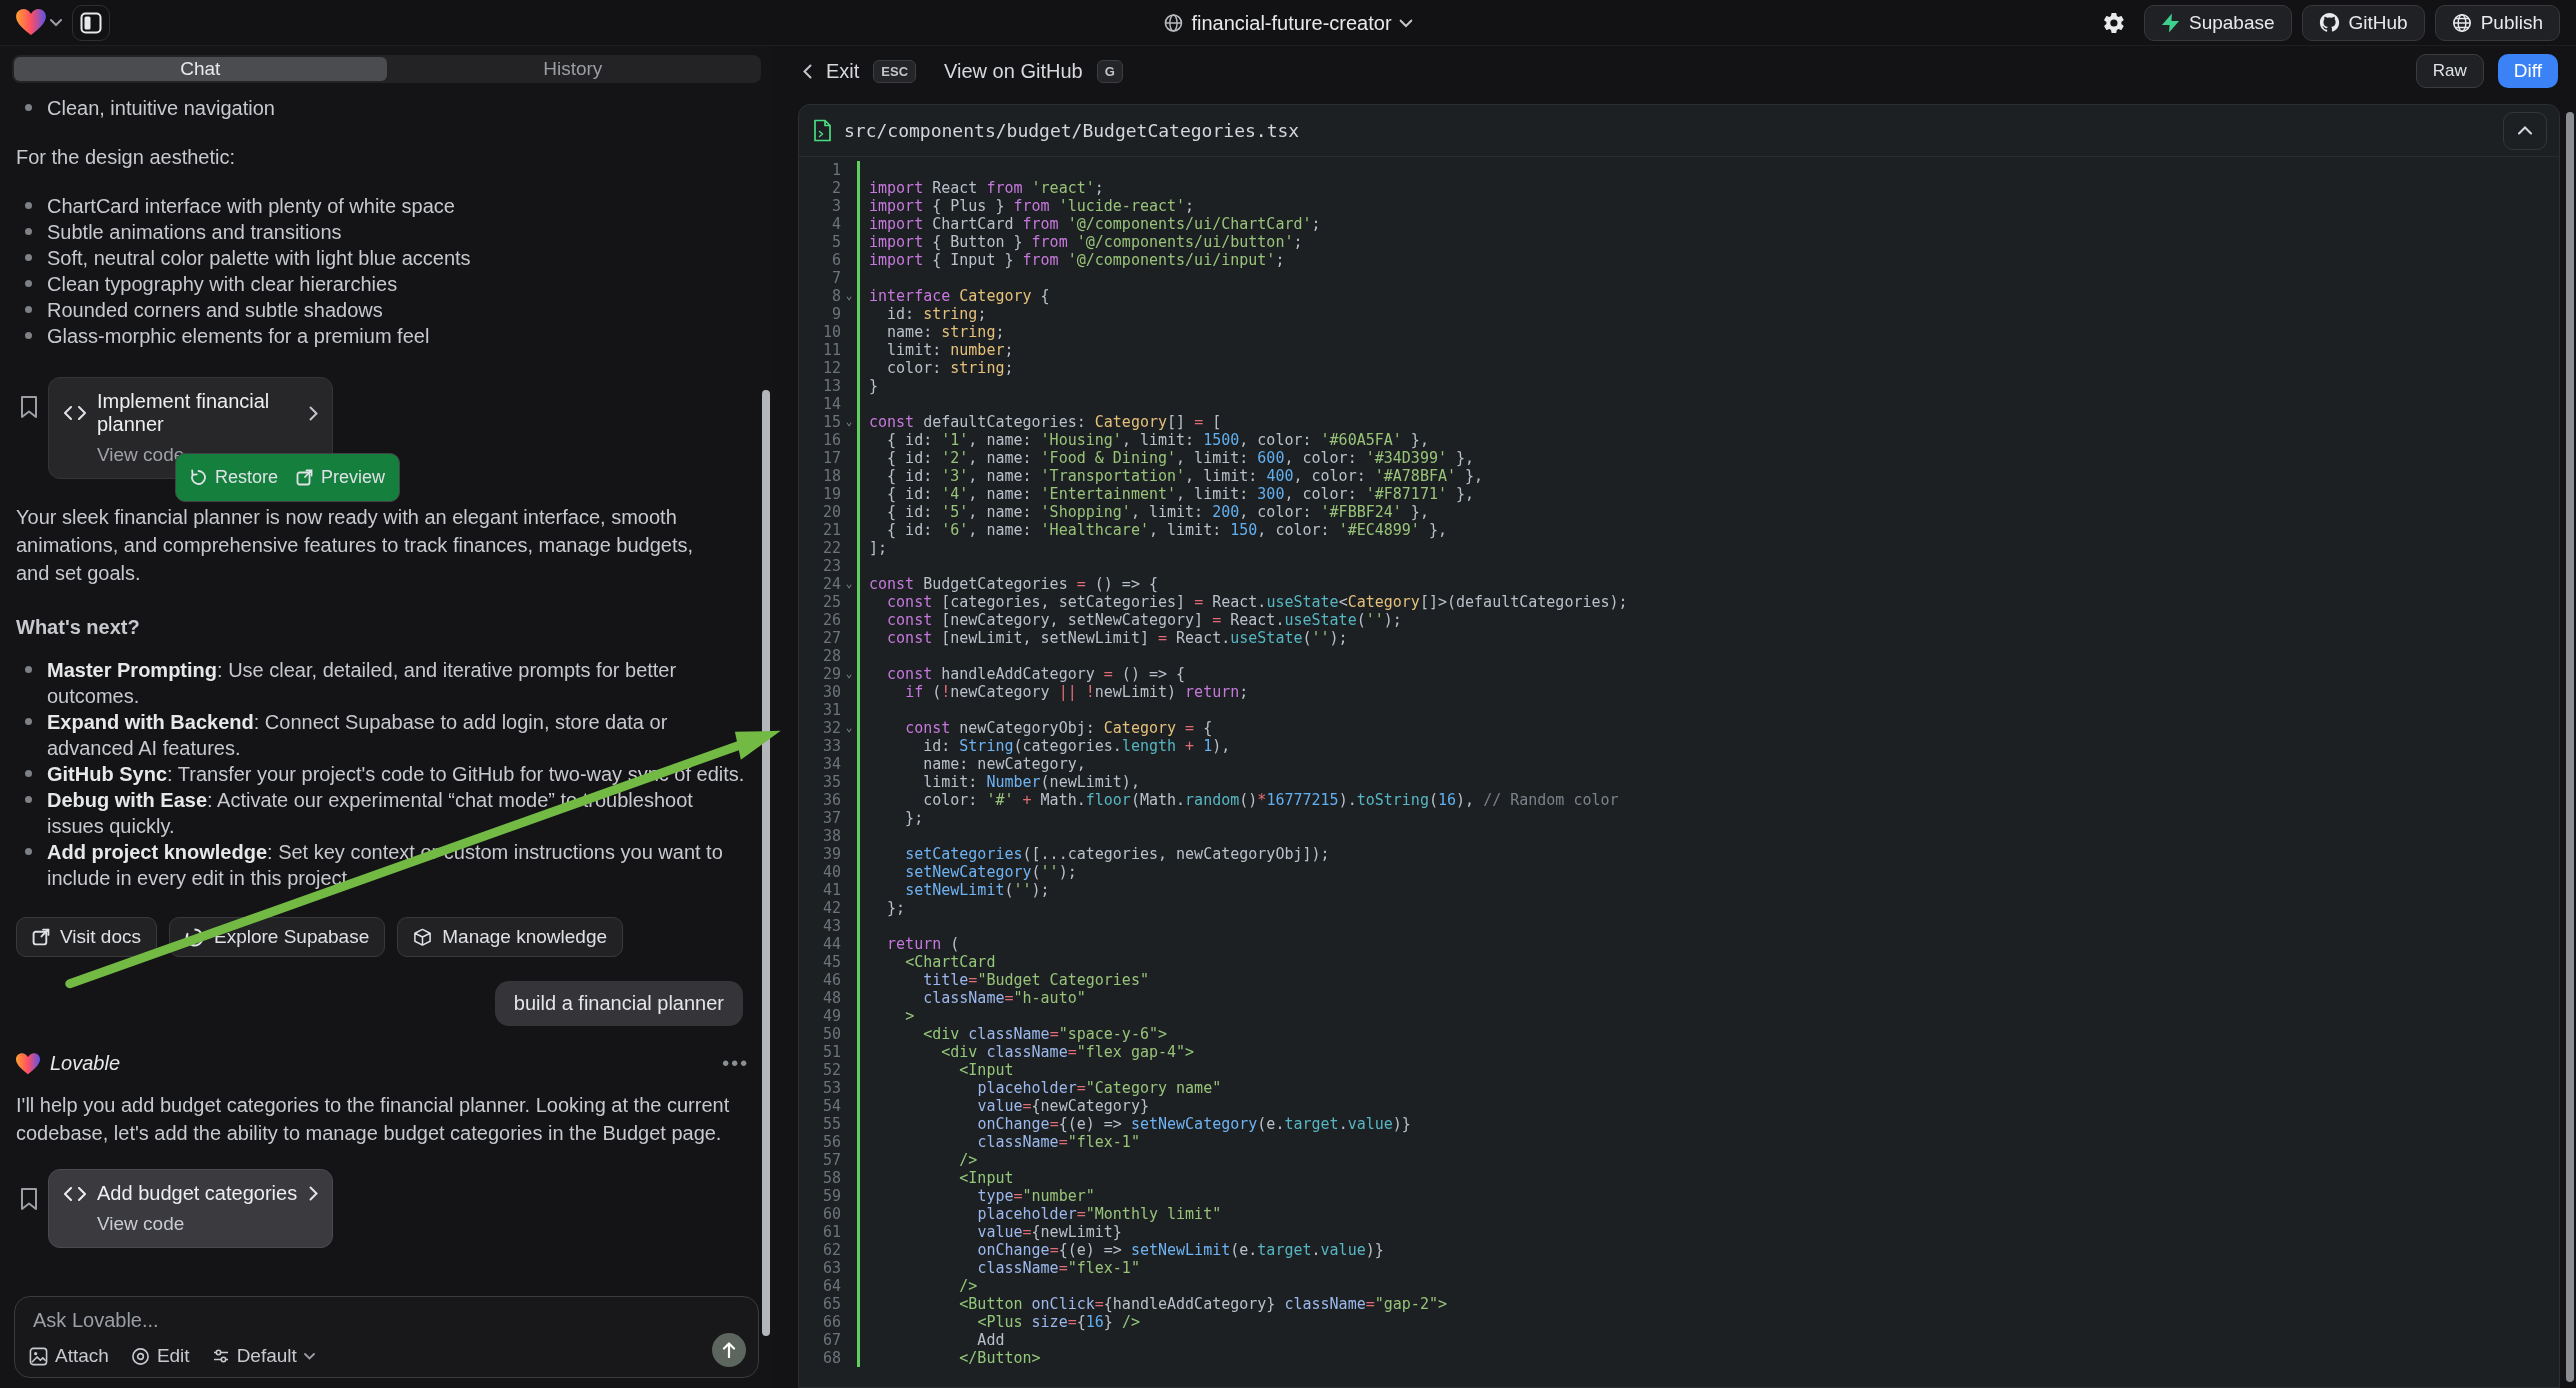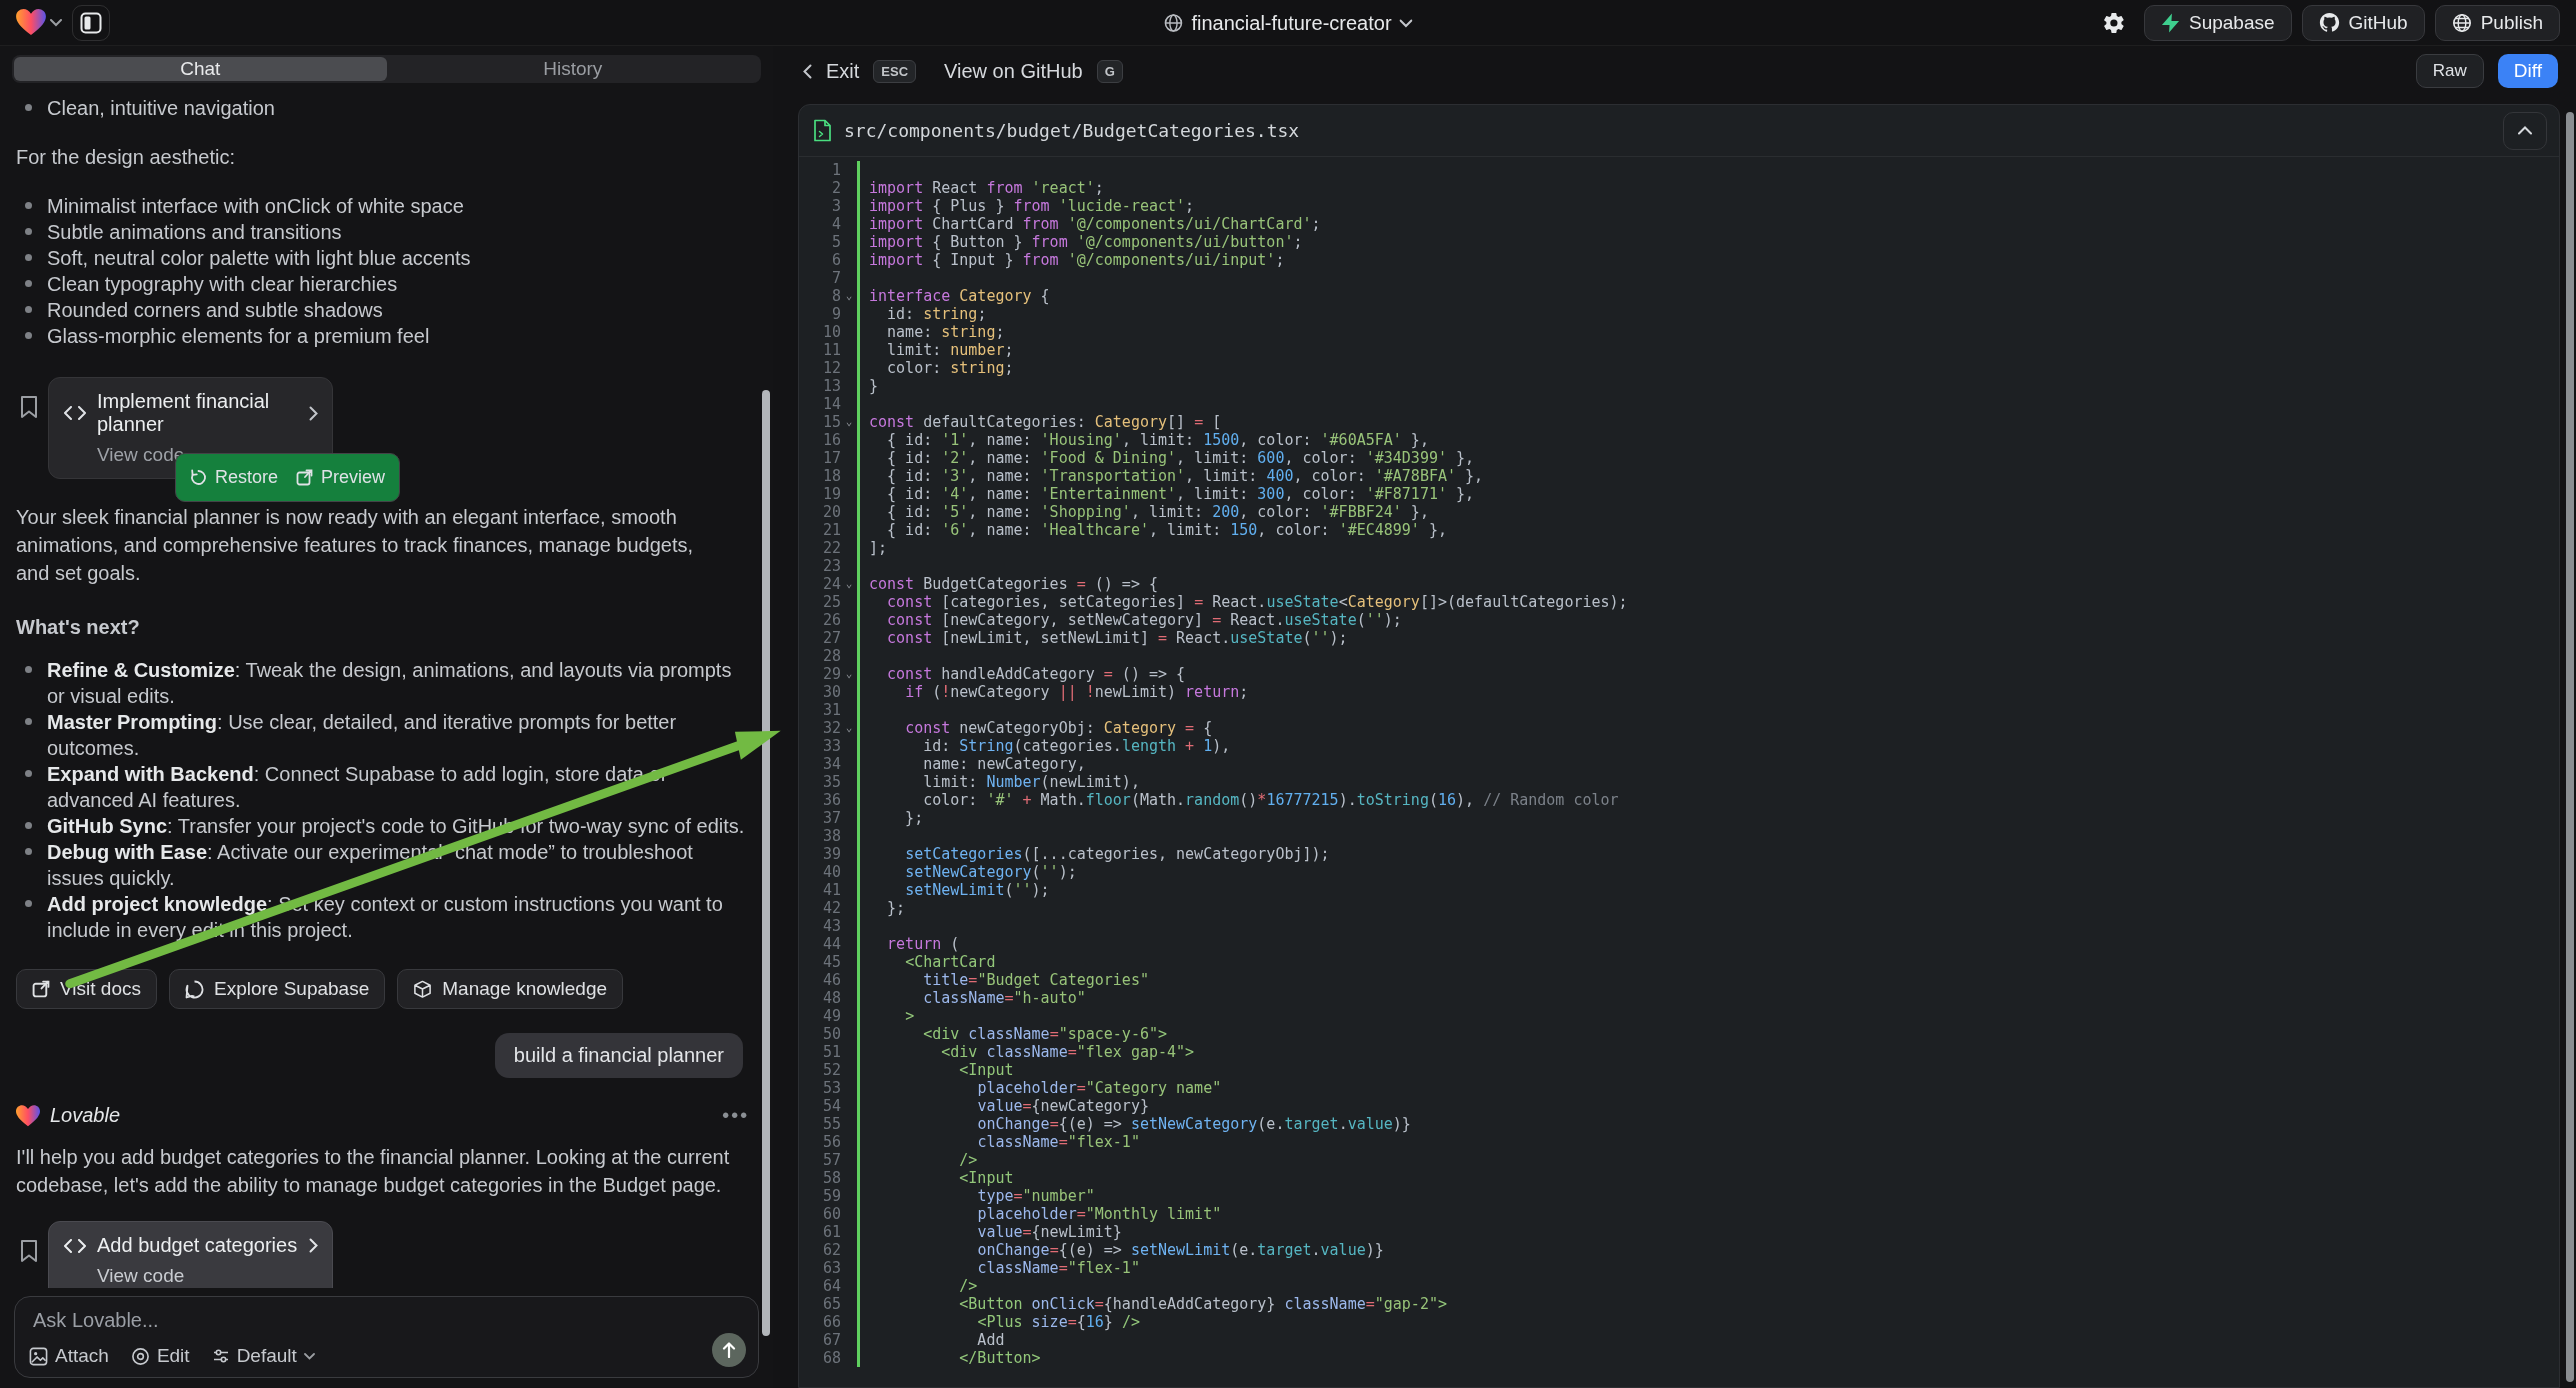--- a/index.html
+++ b/index.html
@@ -181,21 +181,21 @@
       </div>
 
       <div class="chat-scroll">
         <ul class="blist">
           <li><span class="dot"></span><span>Clean, intuitive navigation</span></li>
         </ul>
 
         <p class="mt-b">For the design aesthetic:</p>
 
         <ul class="blist mt-b">
-          <li><span class="dot"></span><span>Minimalist interface with onClick of white space</span></li>
+          <li><span class="dot"></span><span>ChartCard interface with plenty of white space</span></li>
           <li><span class="dot"></span><span>Subtle animations and transitions</span></li>
           <li><span class="dot"></span><span>Soft, neutral color palette with light blue accents</span></li>
           <li><span class="dot"></span><span>Clean typography with clear hierarchies</span></li>
           <li><span class="dot"></span><span>Rounded corners and subtle shadows</span></li>
           <li><span class="dot"></span><span>Glass-morphic elements for a premium feel</span></li>
         </ul>
 
         <div class="vcard-row">
           <svg class="ic bm" width="18" height="24" viewBox="0 0 18 24">
               <path d="M2 2 H16 V22 L9 16.5 L2 22 Z" stroke="#9b9ea3" stroke-width="2" fill="none" stroke-linejoin="round"></path>
@@ -228,21 +228,20 @@
               <span>Preview</span>
             </span>
           </div>
         </div>
 
         <p class="mt-a" style="padding-right:20px">Your sleek financial planner is now ready with an elegant interface, smooth animations, and comprehensive features to track finances, manage budgets, and set goals.</p>
 
         <p class="h-bold mt-c">What's next?</p>
 
         <ul class="blist mt-a" style="line-height:27px">
-          <li><span class="dot"></span><span class="bold">Refine &amp; Customize</span><span>: Tweak the design, animations, and layouts via prompts or visual edits.</span></li>
           <li><span class="dot"></span><span class="bold">Master Prompting</span><span>: Use clear, detailed, and iterative prompts for better outcomes.</span></li>
           <li><span class="dot"></span><span class="bold">Expand with Backend</span><span>: Connect Supabase to add login, store data or advanced AI features.</span></li>
           <li><span class="dot"></span><span class="bold">GitHub Sync</span><span>: Transfer your project's code to GitHub for two-way sync of edits.</span></li>
           <li><span class="dot"></span><span class="bold">Debug with Ease</span><span>: Activate our experimental “chat mode” to troubleshoot issues quickly.</span></li>
           <li><span class="dot"></span><span class="bold">Add project knowledge</span><span>: Set key context or custom instructions you want to include in every edit in this project.</span></li>
         </ul>
 
         <div class="actions-row">
           <button class="act-btn">
             <svg class="ic" width="18" height="18" viewBox="0 0 17 17">

